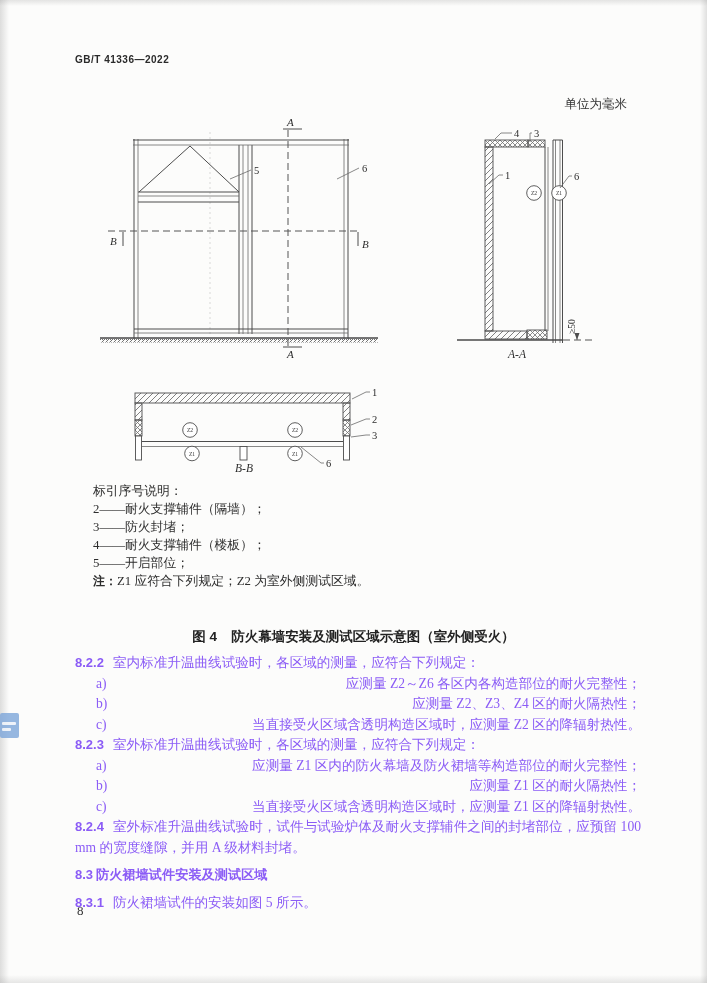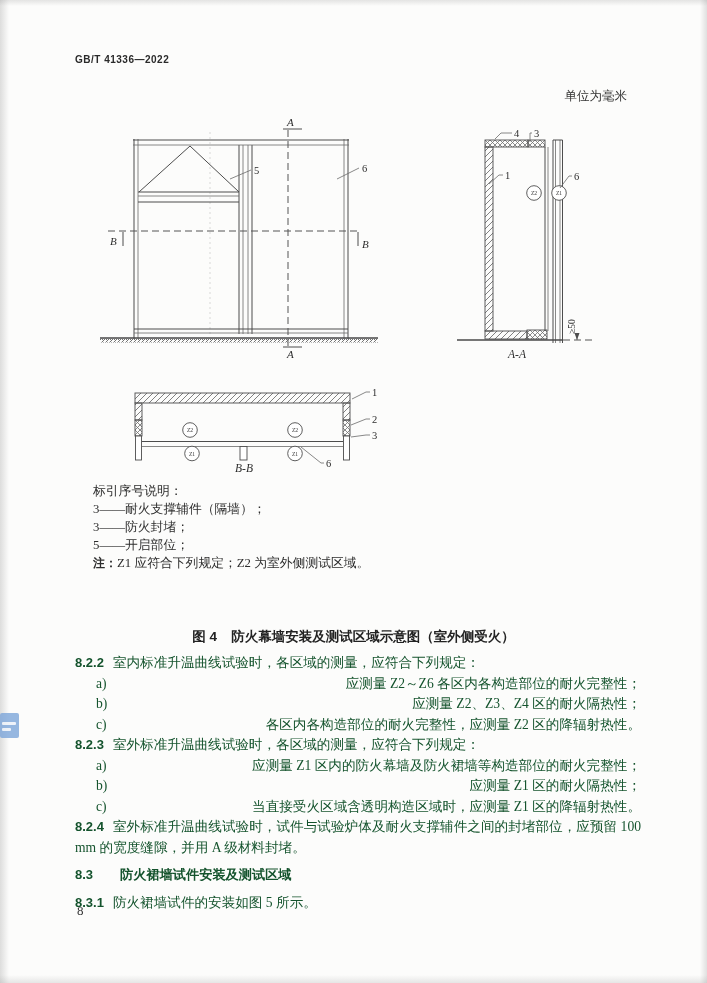--- a/index.html
+++ b/index.html
@@ -13,21 +13,21 @@
   .edge.left{left:0;top:0;bottom:0;width:9px;background:linear-gradient(to right,rgba(140,140,140,.28),rgba(140,140,140,0));}
   .edge.right{right:0;top:0;bottom:0;width:7px;background:linear-gradient(to left,rgba(140,140,140,.25),rgba(140,140,140,0));}
   .edge.top{left:0;right:0;top:0;height:6px;background:linear-gradient(to bottom,rgba(140,140,140,.22),rgba(140,140,140,0));}
   .edge.bottom{left:0;right:0;bottom:0;height:8px;background:linear-gradient(to top,rgba(150,150,150,.22),rgba(150,150,150,0));}
 
   .doc-code{
     position:absolute;left:75px;top:54px;
     font-family:"Liberation Sans","DejaVu Sans",sans-serif;
     font-weight:bold;font-size:10px;letter-spacing:.5px;color:#2a2a2a;
   }
-  .unit-note{position:absolute;right:80px;top:88px;font-size:12.5px;color:#333;}
+  .unit-note{position:absolute;right:80px;top:96px;font-size:12.5px;color:#333;}
 
   .diagram-svg{position:absolute;left:0;top:0;}
   .dline{stroke:#4d4d4d;stroke-width:1;fill:none;}
   .dthin{stroke:#6a6a6a;stroke-width:.8;fill:none;}
   .ddash{stroke:#555;stroke-width:1;fill:none;stroke-dasharray:7 4;}
   .dcenter{stroke:#cfcfcf;stroke-width:.8;fill:none;stroke-dasharray:2 3;}
   .dground{stroke:#4a4a4a;stroke-width:1.4;fill:none;}
   .hrect{stroke:#4d4d4d;stroke-width:.9;}
   .zone{stroke:#4d4d4d;stroke-width:.9;fill:#ffffff;}
   .zonetxt{font-family:"Liberation Serif",serif;font-size:5.6px;fill:#333;text-anchor:middle;}
@@ -39,29 +39,29 @@
   .legend{position:absolute;left:93px;top:482px;font-size:12.8px;line-height:18px;color:#2d2d2d;}
   .legend .note b{font-family:"Liberation Sans",sans-serif;font-size:12px;}
 
   .fig-caption{
     position:absolute;left:0;right:0;top:628px;text-align:center;
     font-family:"Liberation Sans","DejaVu Sans",sans-serif;
     font-weight:bold;font-size:13.5px;color:#222;
   }
   .fig-caption .fig-label{margin-right:14px;}
 
-  .textflow{position:absolute;left:75px;right:66px;top:653px;font-size:13.6px;line-height:20.5px;color:#14532d;text-align:justify;}
+  .textflow{position:absolute;left:75px;right:66px;top:653px;font-size:13.6px;line-height:20.5px;color:#8b5cf6;text-align:justify;}
   .textflow p{margin:0;}
   .secnum{font-family:"Liberation Sans","DejaVu Sans",sans-serif;font-weight:bold;margin-right:9px;font-size:13px;}
   .clause-item{padding-left:21px;display:flex;}
   .clause-item .im{flex:0 0 27px;}
   .clause-item .it{flex:1;text-align:right;}
   .h-sub{margin-top:7px !important;margin-bottom:7px !important;
     font-family:"Liberation Sans","DejaVu Sans",sans-serif;font-weight:bold;font-size:13.2px;}
-  .h-sub .secnum{margin-right:27px;}
+  .h-sub .secnum{margin-right:3px;}
 
   .page-number{position:absolute;left:77px;top:903px;font-size:13px;color:#333;}
 
   .watermark{position:absolute;left:0;top:713px;width:19px;height:25px;background:#7da6da;opacity:.8;border-radius:2px;}
   .watermark i{position:absolute;left:2px;right:3px;height:3px;background:rgba(255,255,255,.85);border-radius:1px;}
   .watermark i.b1{top:9px;}
   .watermark i.b2{top:15px;width:9px;}
 </style>
 </head>
 <body>
@@ -255,43 +255,44 @@
     <g>
       <polyline class="dthin" points="301,447 321,463 324,463"></polyline>
       <text class="callout" x="326" y="467">6</text>
     </g>
     <text class="viewcap" x="244" y="472">B-B</text>
   </g>
 </svg>
 
 <div class="legend">
   <div>标引序号说明：</div>
-  <div>3——耐火支撑辅件（隔墙）；</div>
+  <div>2——耐火支撑辅件（隔墙）；</div>
   <div>3——防火封堵；</div>
+  <div>4——耐火支撑辅件（楼板）；</div>
   <div>5——开启部位；</div>
   <div class="note"><b>注：</b><span>Z1 应符合下列规定；Z2 为室外侧测试区域。</span></div>
 </div>
 
 <div class="fig-caption">
   <span class="fig-label">图 4</span><span>防火幕墙安装及测试区域示意图（室外侧受火）</span>
 </div>
 
 <div class="textflow">
   <p class="clause"><span class="secnum">8.2.2</span><span>室内标准升温曲线试验时，各区域的测量，应符合下列规定：</span></p>
   <div class="clause-item">
       <span class="im">a)</span>
       <span class="it">应测量 Z2～Z6 各区内各构造部位的耐火完整性；</span>
     </div>
   <div class="clause-item">
       <span class="im">b)</span>
       <span class="it">应测量 Z2、Z3、Z4 区的耐火隔热性；</span>
     </div>
   <div class="clause-item">
       <span class="im">c)</span>
-      <span class="it">各区内各构造部位的耐火完整性，应测量 Z2 区的降辐射热性。</span>
+      <span class="it">当直接受火区域含透明构造区域时，应测量 Z2 区的降辐射热性。</span>
     </div>
 
   <p class="clause"><span class="secnum">8.2.3</span><span>室外标准升温曲线试验时，各区域的测量，应符合下列规定：</span></p>
   <div class="clause-item">
       <span class="im">a)</span>
       <span class="it">应测量 Z1 区内的防火幕墙及防火裙墙等构造部位的耐火完整性；</span>
     </div>
   <div class="clause-item">
       <span class="im">b)</span>
       <span class="it">应测量 Z1 区的耐火隔热性；</span>

